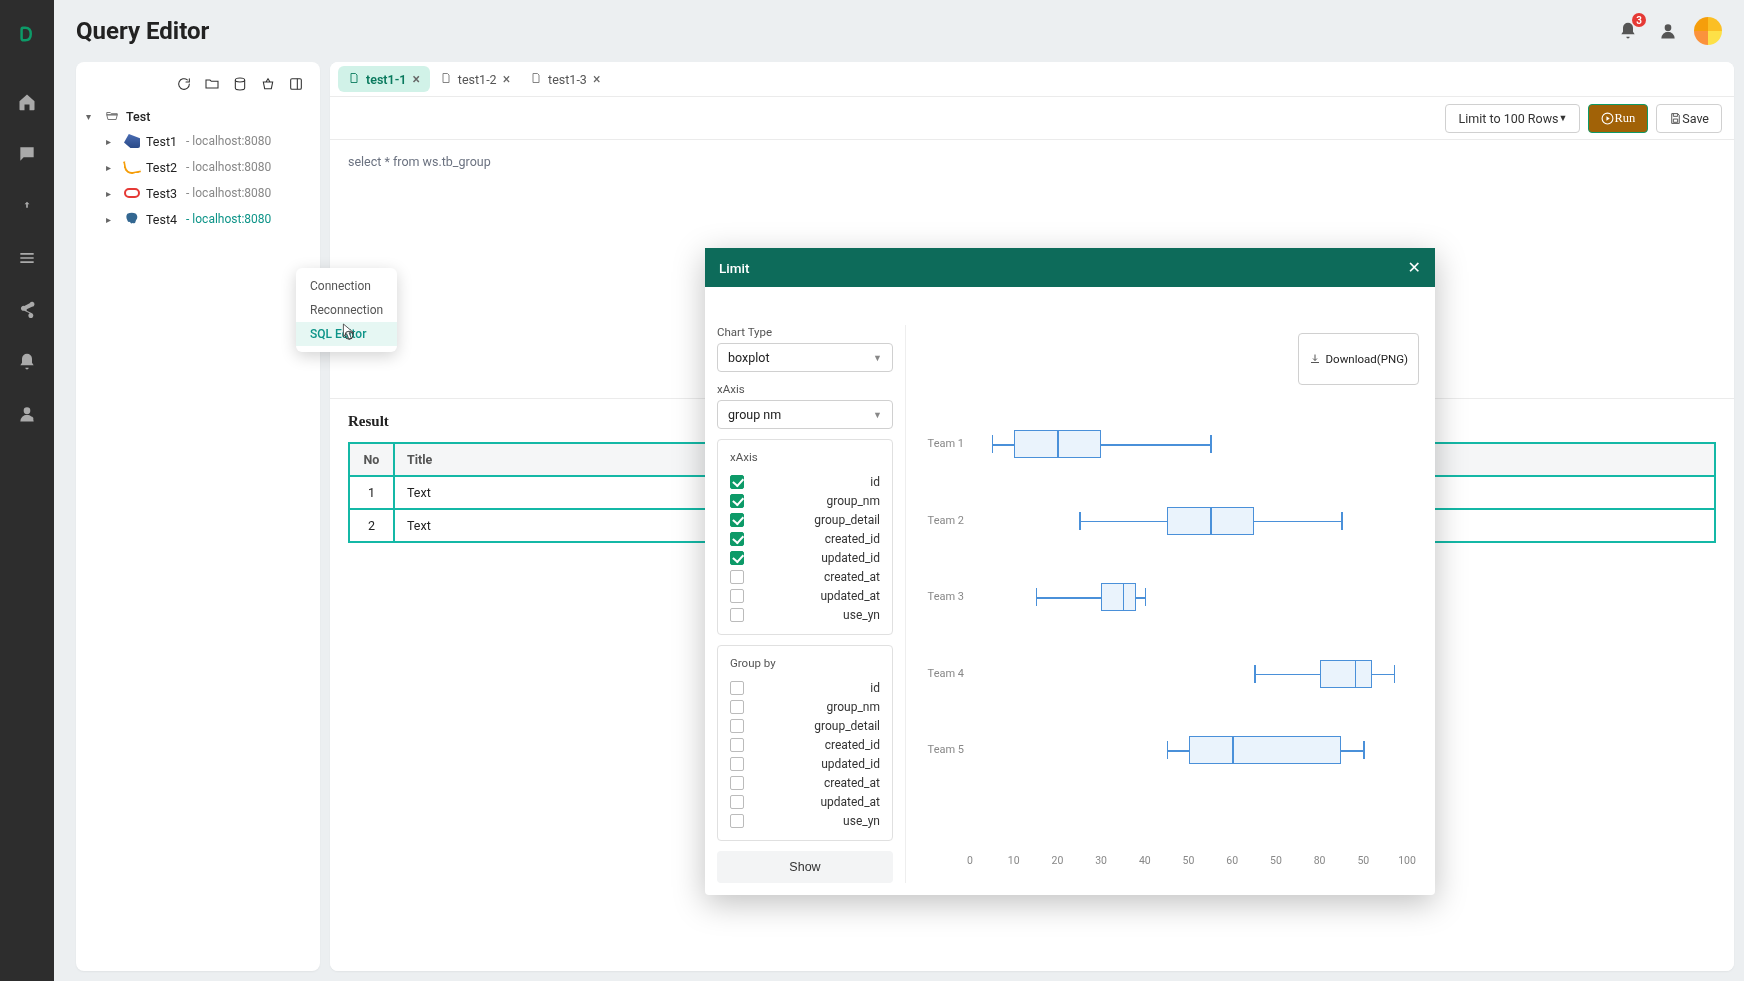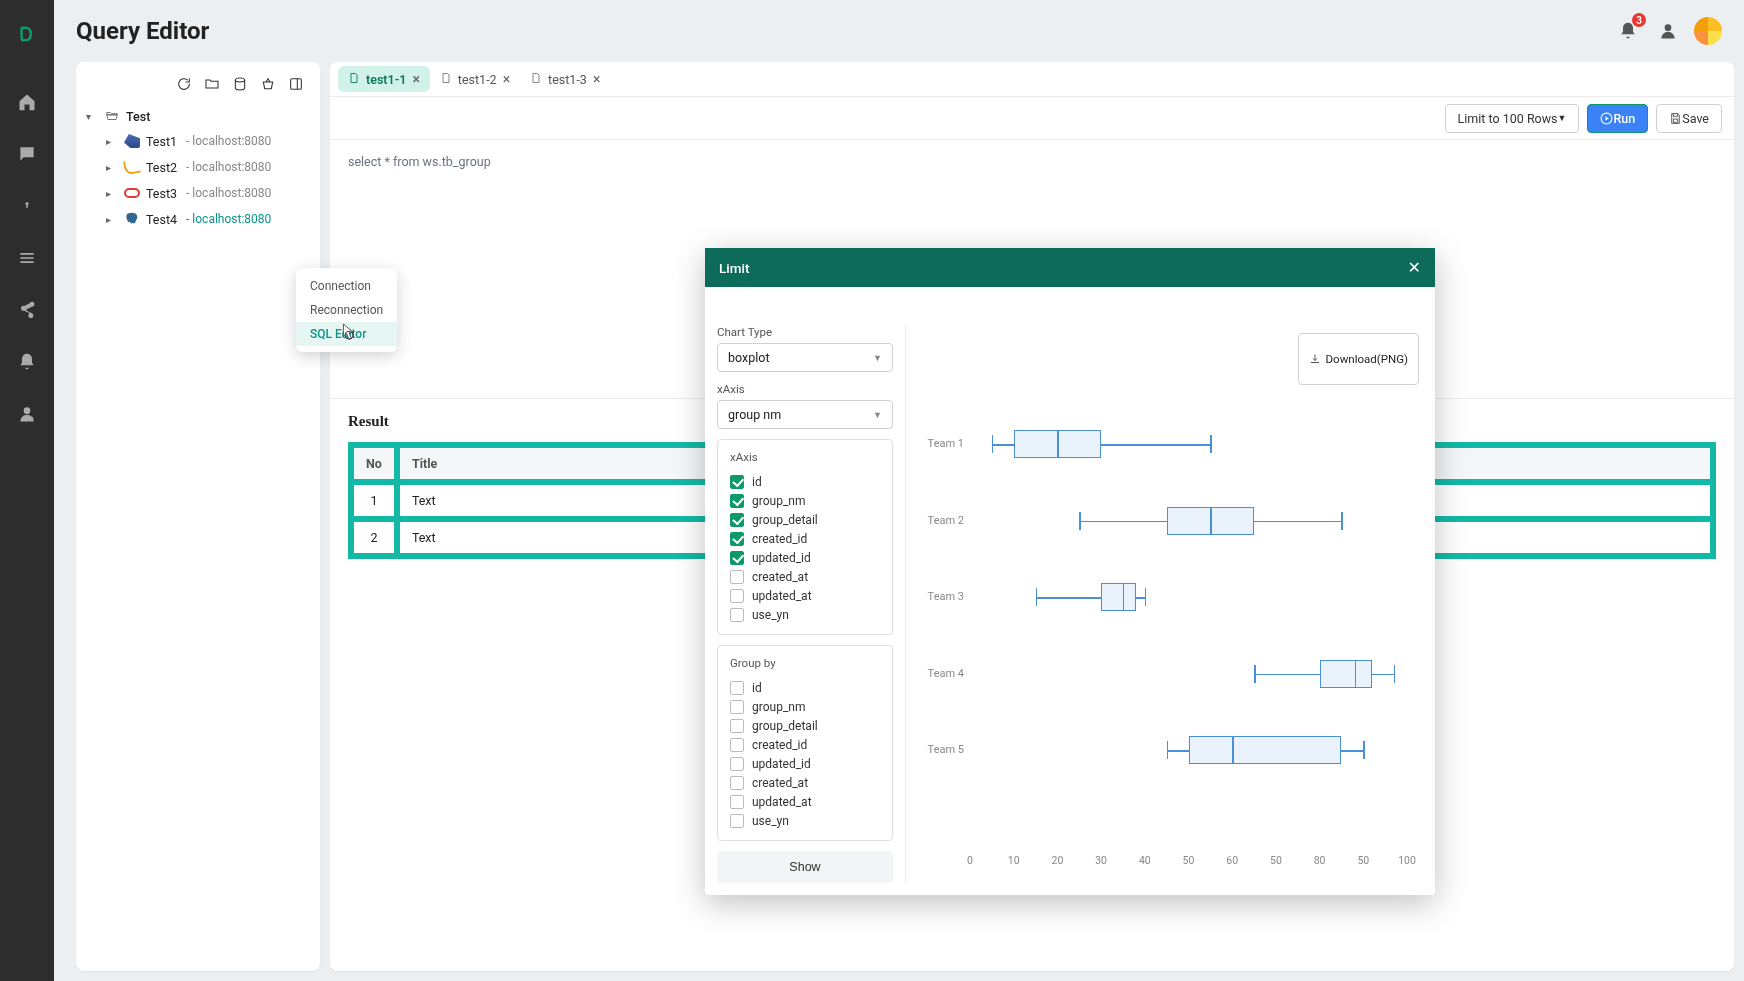--- a/index.html
+++ b/index.html
@@ -40,43 +40,43 @@
     .context-menu-item.highlight { color:#0d9488; font-weight:500; background:#e6f7f3; }
     .cursor-pointer { position:absolute; left:265px; top:260px; width:16px; height:20px; z-index:51; }
     .editor-panel { flex:1; display:flex; flex-direction:column; }
     .editor-header { display:flex; align-items:center; height:34px; padding:6px 8px; background:#fff; border-radius: 8px 8px 0 0; }
     .tab { display:flex; align-items:center; gap:6px; padding:5px 10px; border-radius:6px; font-size:12.5px; color:#555; cursor:pointer; }
     .tab.active { background:#d1f2e8; color:#0a7a5e; font-weight:600; }
     .tab .doc-icon svg { width:12px; height:12px; }
     .tab .close-x { font-size:14px; color:#666; cursor:pointer; }
     .query-row { background:#fff; height:44px; display:flex; align-items:center; justify-content:flex-end; gap:8px; padding: 6px 12px; border-bottom:1px solid rgba(0,0,0,.08); border-top:1px solid rgba(0,0,0,.08); border-radius:0;}
     .btn { display:flex; align-items:center; gap:0; height:29px; padding:0 12px; border:1px solid #d0d0d0; border-radius:4px; background:#fff; font-size:12.5px; color:#333; cursor:pointer; }
-    .btn.green { background:#3b82f6; border-color:#0d9a68; color:#fff; font-weight:500;}
+    .btn.green { background:#a16207; border-color:#0d9a68; color:#fff; font-weight:500;font-family:Liberation Serif, serif;}
     .btn .caret { font-size:9px; }
     .sql-area { flex: 0 0 248px; background:#fff; padding:14px 18px; color:#6b7280; font-size:12.5px; }
     .result-area { flex:1; background:#fff; border-radius:0 0 8px 8px; padding: 14px 18px; border-top:1px solid rgba(0,0,0,.08); }
     .result-title { font-size:15px; font-weight:700; margin-bottom:12px;font-family:Liberation Serif, serif; }
     table.result-table { width:100%; border-collapse: collapse; font-size:12.5px; }
-    table.result-table th, table.result-table td { border:6px solid #14b8a6; padding:8px 12px; text-align:left; }
+    table.result-table th, table.result-table td { border:2px solid #14b8a6; padding:8px 12px; text-align:left; }
     table.result-table thead { background:#f5f6f7; color:#555; font-weight:500; }
     table.result-table th:first-child, table.result-table td:first-child { width:45px; text-align:center; }
     .gap-row { height:10px; background:transparent; }
 
     
     .chart-modal { position:absolute; left:705px; top:248px; width:730px; background:#fff; border-radius:4px; box-shadow: 0 8px 32px rgba(0,0,0,.25); z-index:100; display:flex; flex-direction:column; }
     .chart-modal-header { background:#0d6b5a; color:#fff; padding:10px 14px; display:flex; justify-content:space-between; align-items:center; font-size:13.5px; font-weight:500; }
     .chart-modal-header .close-x { cursor:pointer; font-size:16px; }
     .chart-body { display:flex; padding: 12px; gap:12px;margin-top:26px; }
     .chart-controls { width:176px; display:flex; flex-direction:column; gap:10px; }
     .ctrl-label { font-size:11.5px; color:#555; margin-bottom:4px; display:block; }
     .select { border:1px solid #d0d0d0; border-radius:4px; padding:6px 10px; font-size:12.5px; display:flex; justify-content:space-between; align-items:center; cursor:pointer; }
     .select .caret { font-size:9px; color:#888; }
     .field-box { border:1px solid #e0e0e0; border-radius:4px; padding:10px 12px; }
     .field-box-title { font-size:11.5px; color:#555; margin-bottom:8px; }
-    .check-row { display:flex; align-items:center; gap:8px; font-size:12px; color:#333; padding:2.5px 0; }
+    .check-row { display:flex; align-items:center; gap:8px; font-size:12px; color:#333; padding:2.5px 0;justify-content:space-between; }
     .checkbox { width:14px; height:14px; border:1.5px solid #bbb; border-radius:2px; display:flex; align-items:center; justify-content:center; flex-shrink:0; }
     .checkbox.checked { background:#0d9a68; border-color:#0d9a68; }
     .checkbox.checked::after { content:''; width:5px; height:8px; border:solid #fff; border-width:0 2px 2px 0; transform: rotate(42deg) translateY(-1px); }
     .show-btn { background:#f3f4f5; border:none; border-radius:4px; height:32px; font-size:12.5px; cursor:pointer; font-weight:500; color:#333; }
     .chart-canvas { flex:1; border-left:1px solid #eee; padding:8px 4px 8px 14px; display:flex; flex-direction:column; position:relative; min-height:480px; }
     .dl-btn { align-self:flex-end; border:1px solid #d0d0d0; background:#fff; border-radius:4px; padding:18px 10px; font-size:11.5px; display:flex; align-items:center; gap:5px; cursor:pointer; margin-bottom:12px; }
     .boxplot-wrap { flex:1; position:relative; }
     .box-row { position:absolute; left:50px; right:12px; height:34px; display:flex; align-items:center; }
     .box-label { position:absolute; left:0; width:44px; text-align:right; font-size:11px; color:#888; }
     .whisker-line { position:absolute; height:1.5px; background:#4a90d9; }

